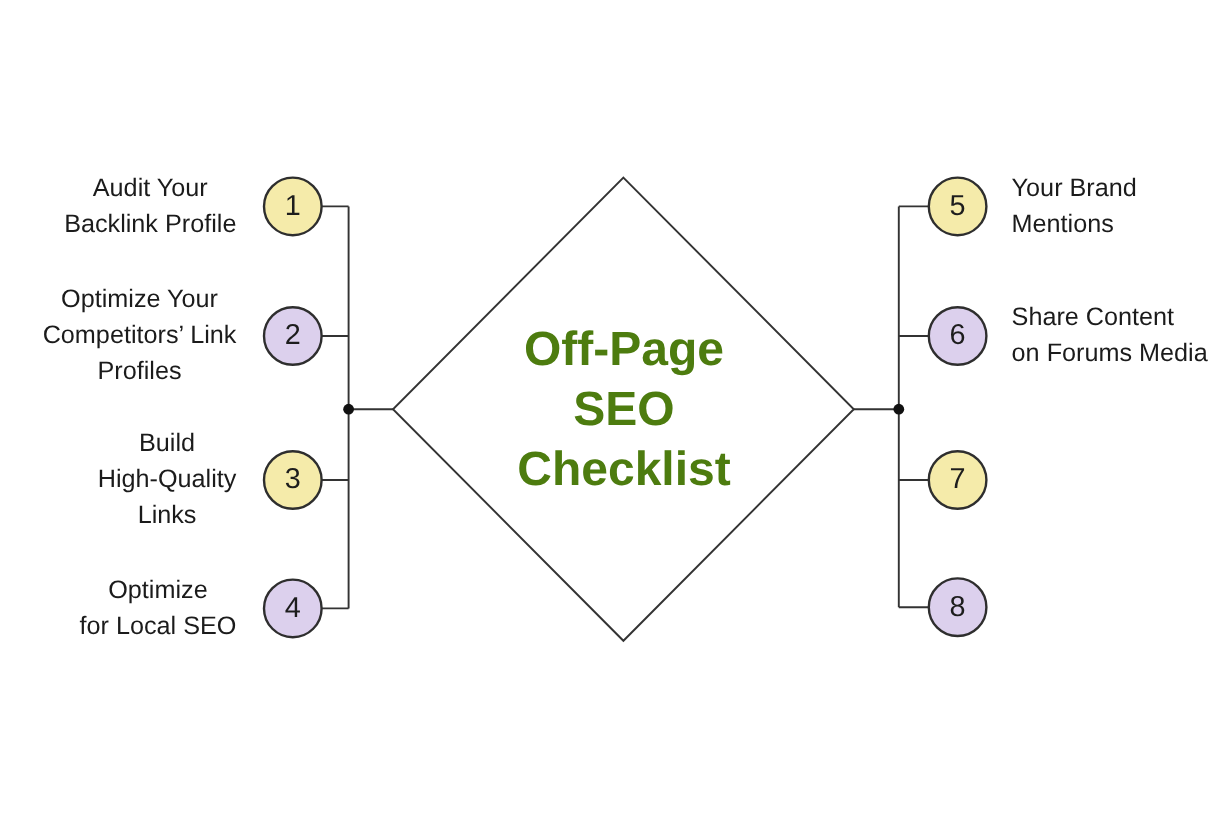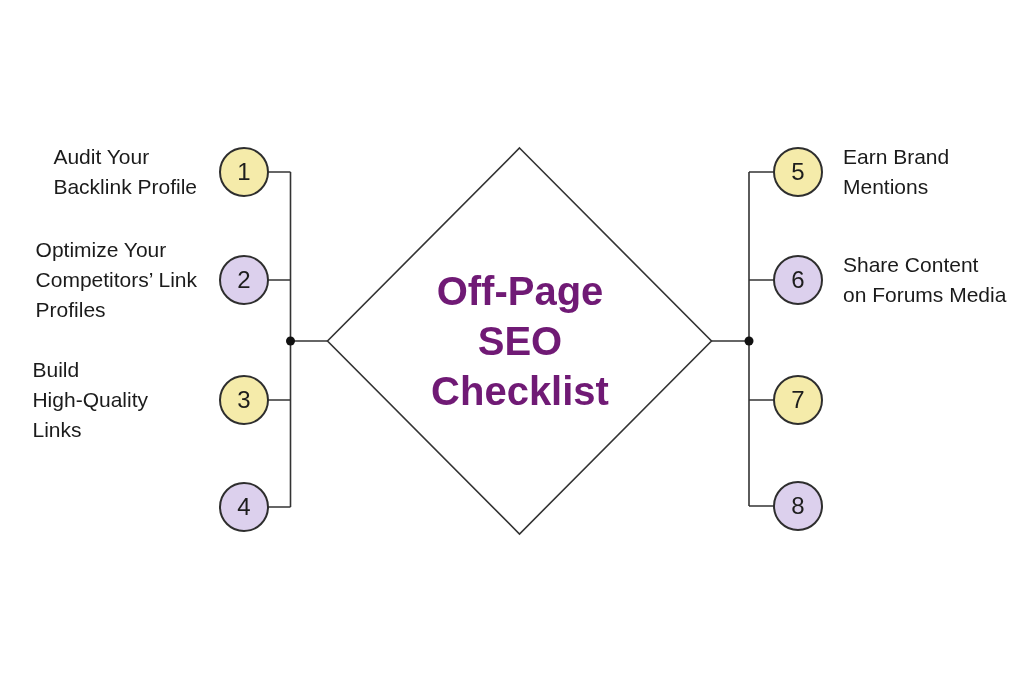--- a/index.html
+++ b/index.html
@@ -29,33 +29,33 @@
     color: #1d1d1d;
   }
   .label {
     position: absolute;
     transform: translateY(-50%);
     font-size: 21px;
     line-height: 30px;
     color: #1b1b1b;
     white-space: pre-line;
   }
-  .label.left-side { text-align: left; }
+  .label.left-side { text-align: center; }
   .label.right-side { text-align: left; }
   .title {
     position: absolute;
     left: 342px;
     top: 341px;
     width: 356px;
     transform: translateY(-50%);
     text-align: center;
     font-weight: 700;
     font-size: 40px;
     line-height: 50px;
-    color: #701a75;
+    color: #4d7c0f;
     white-space: pre-line;
     letter-spacing: 0px;
   }
 </style>
 </head>
 <body>
 
 <div class="stage">
 
   <svg class="wires" width="1024" height="683" viewBox="0 0 1024 683">
@@ -109,22 +109,24 @@
   </div>
   <div class="circle" style="left: 773px; top: 481px; background-color: rgb(220, 208, 237);">
     <span>8</span>
   </div>
 
   <div class="label left-side" style="right:827px; top:172px">Audit Your
 Backlink Profile</div>
   <div class="label left-side" style="right:827px; top:280px">Optimize Your
 Competitors’ Link
 Profiles</div>
-  <div class="label left-side" style="right:876px; top:400px">Build
+  <div class="label left-side" style="right:827px; top:400px">Build
 High-Quality
 Links</div>
+  <div class="label left-side" style="right:827px; top:507px">Optimize
+for Local SEO</div>
 
-  <div class="label right-side" style="left:843px; top:172px">Earn Brand
+  <div class="label right-side" style="left:843px; top:172px">Your Brand
 Mentions</div>
   <div class="label right-side" style="left:843px; top:280px">Share Content
 on Forums Media</div>
 
 </div>
 
 </body></html>

